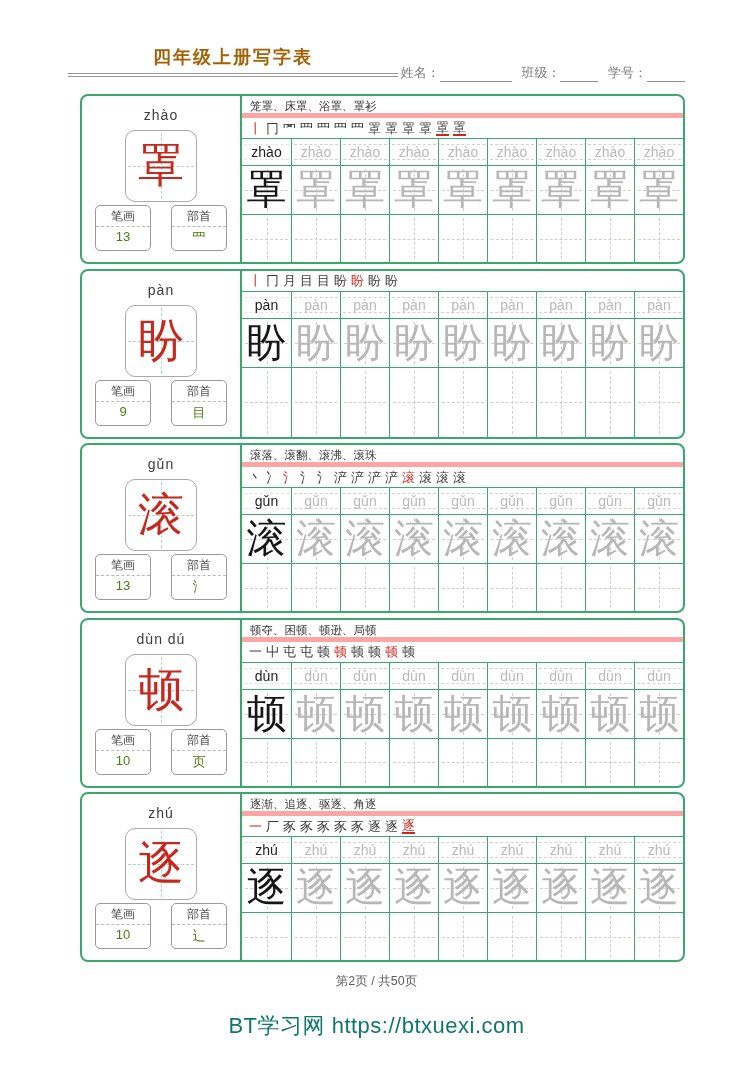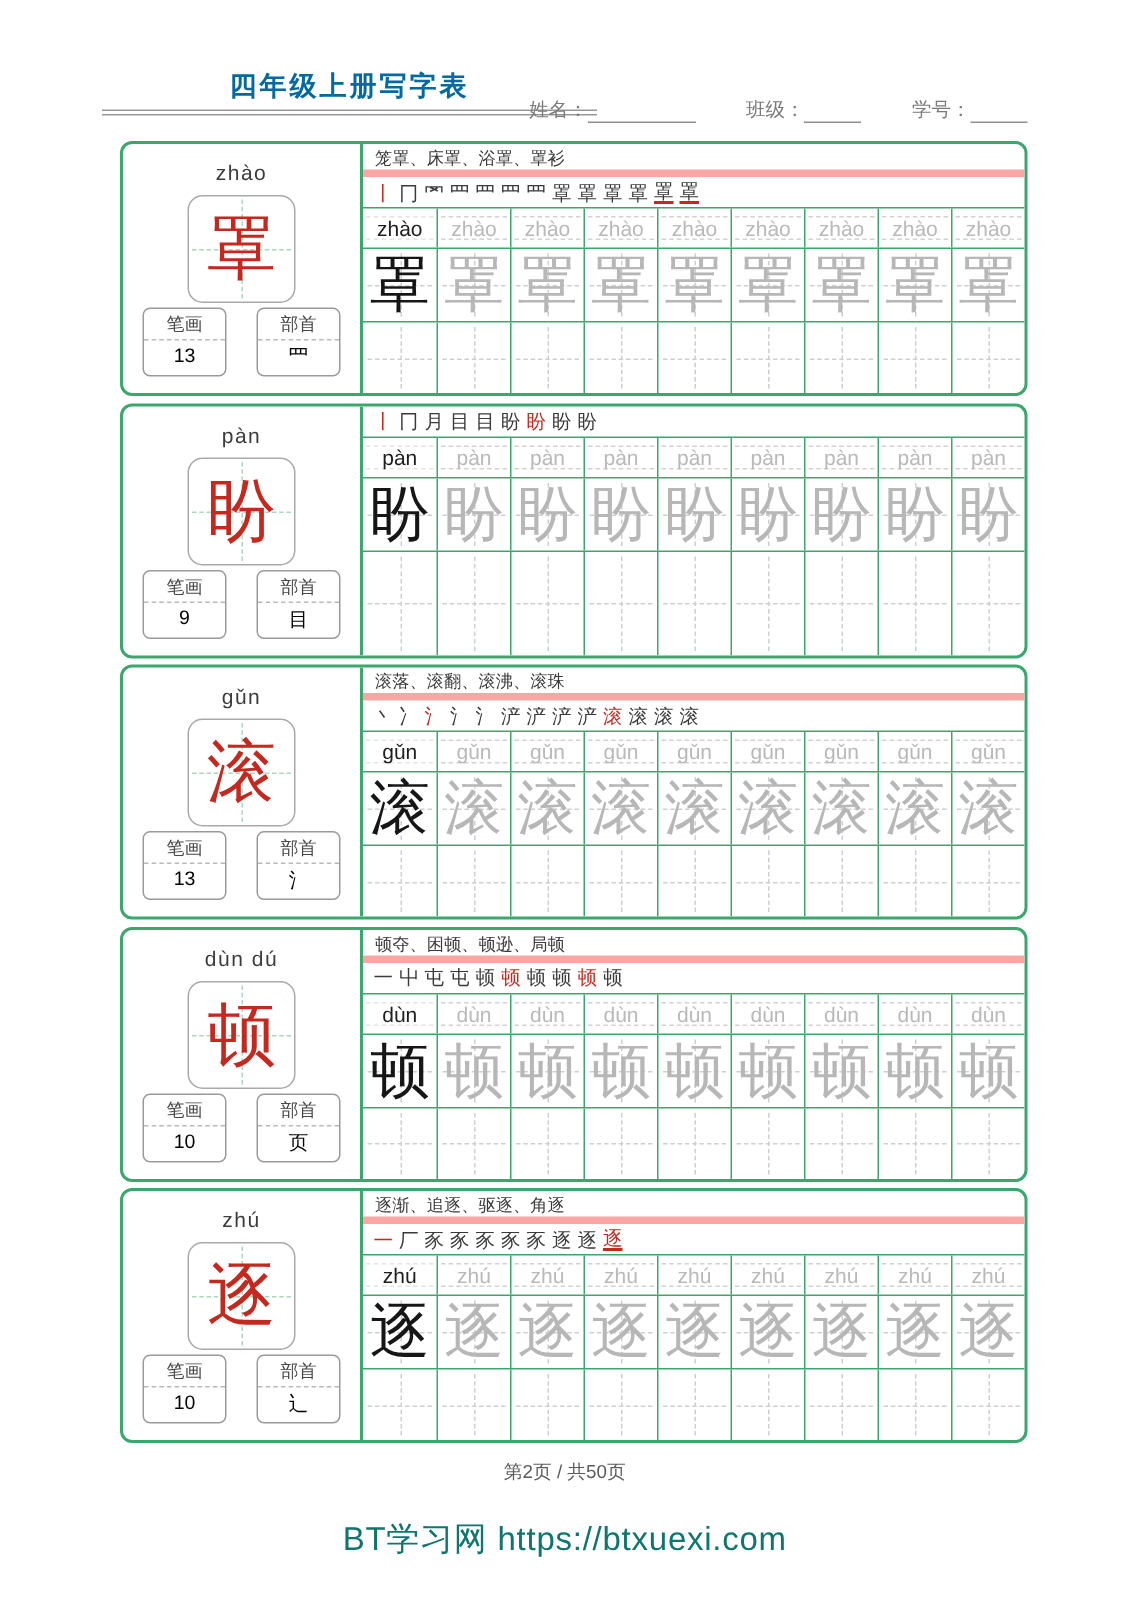--- a/index.html
+++ b/index.html
@@ -3,43 +3,43 @@
 <meta charset="utf-8">
 <style>
   * { box-sizing: border-box; margin: 0; padding: 0; }
   html,body { width: 753px; height: 1070px; background: #ffffff;
     font-family: "Liberation Sans", "DejaVu Sans", sans-serif; }
   .page { width: 753px; height: 1070px; position: relative; padding: 44px 68px 0 68px; }
 
   
   .header { position: relative; height: 44px; margin-bottom: 6px; }
   .title-wrap { width: 330px; text-align: center; }
-  .page-title { font-size: 18px; font-weight: bold; color: #0369a1; letter-spacing: 2px; line-height: 26px; }
+  .page-title { font-size: 18px; font-weight: bold; color: #a16207; letter-spacing: 2px; line-height: 26px; }
   .double-rule { height: 4px; border-top: 1px solid #979797; border-bottom: 1px solid #979797; margin-top: 3px; }
   .fields { position: absolute; right: 0; bottom: 6px; font-size: 13px; color: #7a7a7a; white-space: nowrap; }
-  .fields .fld { margin-left: 30px; }
+  .fields .fld { margin-left: 6px; }
   .blank { display: inline-block; border-bottom: 1px solid #8f8f8f; height: 13px; vertical-align: bottom; }
   .blank.w-lg { width: 72px; } .blank.w-sm { width: 38px; }
 
   
   .blocks { width: 617px; padding-left: 12px; }
   .block { display: flex; height: 170px; border: 2px solid #3aa76d; border-radius: 8px;
            background: #fff; margin-bottom: 4.5px; overflow: hidden; }
   .left { width: 158px; flex: 0 0 158px; display: flex; flex-direction: column; align-items: center; }
   .head-pinyin { margin-top: 11px; font-size: 14px; color: #3c3c3c; letter-spacing: 1px; }
   .charbox { width: 72px; height: 72px; margin-top: 7px; border: 1px solid #a9a9a9; border-radius: 10px;
              position: relative; display: flex; align-items: center; justify-content: center; background:#fff; }
   .charbox::before { content:""; position:absolute; left:2px; right:2px; top:50%; border-top:1px dashed #a9d8bd; }
   .charbox::after  { content:""; position:absolute; top:2px; bottom:2px; left:50%; border-left:1px dashed #a9d8bd; }
   .charbox .bigchar { font-family: "Liberation Serif", "DejaVu Serif", serif;
              font-size: 46px; line-height: 1; color: #c5281f; position: relative; z-index: 1; }
   .infos { margin-top: auto; margin-bottom: 11px; display: flex; gap: 20px; }
   .infobox { width: 56px; border: 1px solid #9a9a9a; border-radius: 5px; text-align: center; background:#fff; }
   .infobox .lbl { font-size: 12px; color: #474747; padding: 2px 0 1px; border-bottom: 1px dashed #b9b9b9; }
-  .infobox .val { font-size: 13px; color: #000000; padding: 2px 0 3px; }
+  .infobox .val { font-size: 13px; color: #4d7c0f; padding: 2px 0 3px; }
 
   .right { flex: 1; border-left: 2px solid #3aa76d; display: flex; flex-direction: column; }
   .words-row { height: 22px; line-height: 21px; padding-left: 8px; font-size: 11.5px; color: #3a3a3a;
                border-bottom: 5px solid #fca5a5; white-space: nowrap; overflow: hidden; }
   .strokes-row { height: 21px; display: flex; align-items: center; padding-left: 7px; gap: 4px;
                border-bottom: 1px solid #3aa76d; }
   .stroke-step { font-family: "Liberation Serif", "DejaVu Serif", serif; font-size: 13px; line-height: 1;
                color: #3a3a3a; }
   .stroke-step.red { color: #c5281f; }
   .stroke-step.und { border-bottom: 2px solid #c5281f; }

